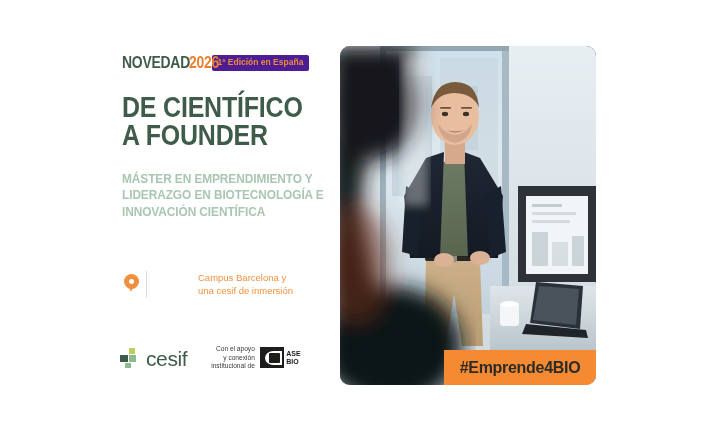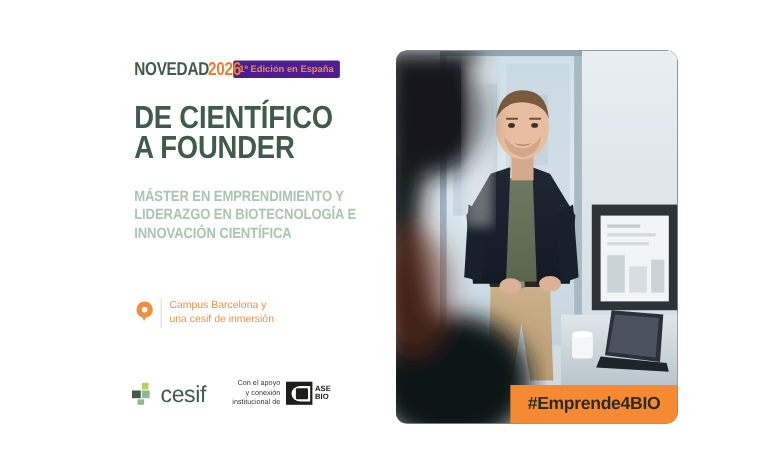--- a/index.html
+++ b/index.html
@@ -142,20 +142,21 @@
     align-self: stretch;
     background: #dcdcdc;
     flex: 0 0 auto;
   }
   .loc-text {
     color: #f0903f;
     font-size: 9.5px;
     line-height: 1.35;
     padding-top: 1px;
     white-space: nowrap;
+    margin-left: 44px;
   }
 
   
   .footer {
     position: absolute;
     left: 20px;
     top: 298px;
     width: 240px;
     height: 44px;
     display: flex;
@@ -235,21 +236,20 @@
   
   .photo {
     position: absolute;
     left: 240px;
     top: 8px;
     width: 256px;
     height: 339px;
     border-radius: 10px;
     overflow: hidden;
     background: #16202a;
-    margin-left: 20px;
   }
   .photo svg { display: block; width: 100%; height: 100%; }
 
   .hashtag-band {
     position: absolute;
     left: 104px;
     bottom: 0;
     width: 152px;
     height: 35px;
     background: #f58a33;

